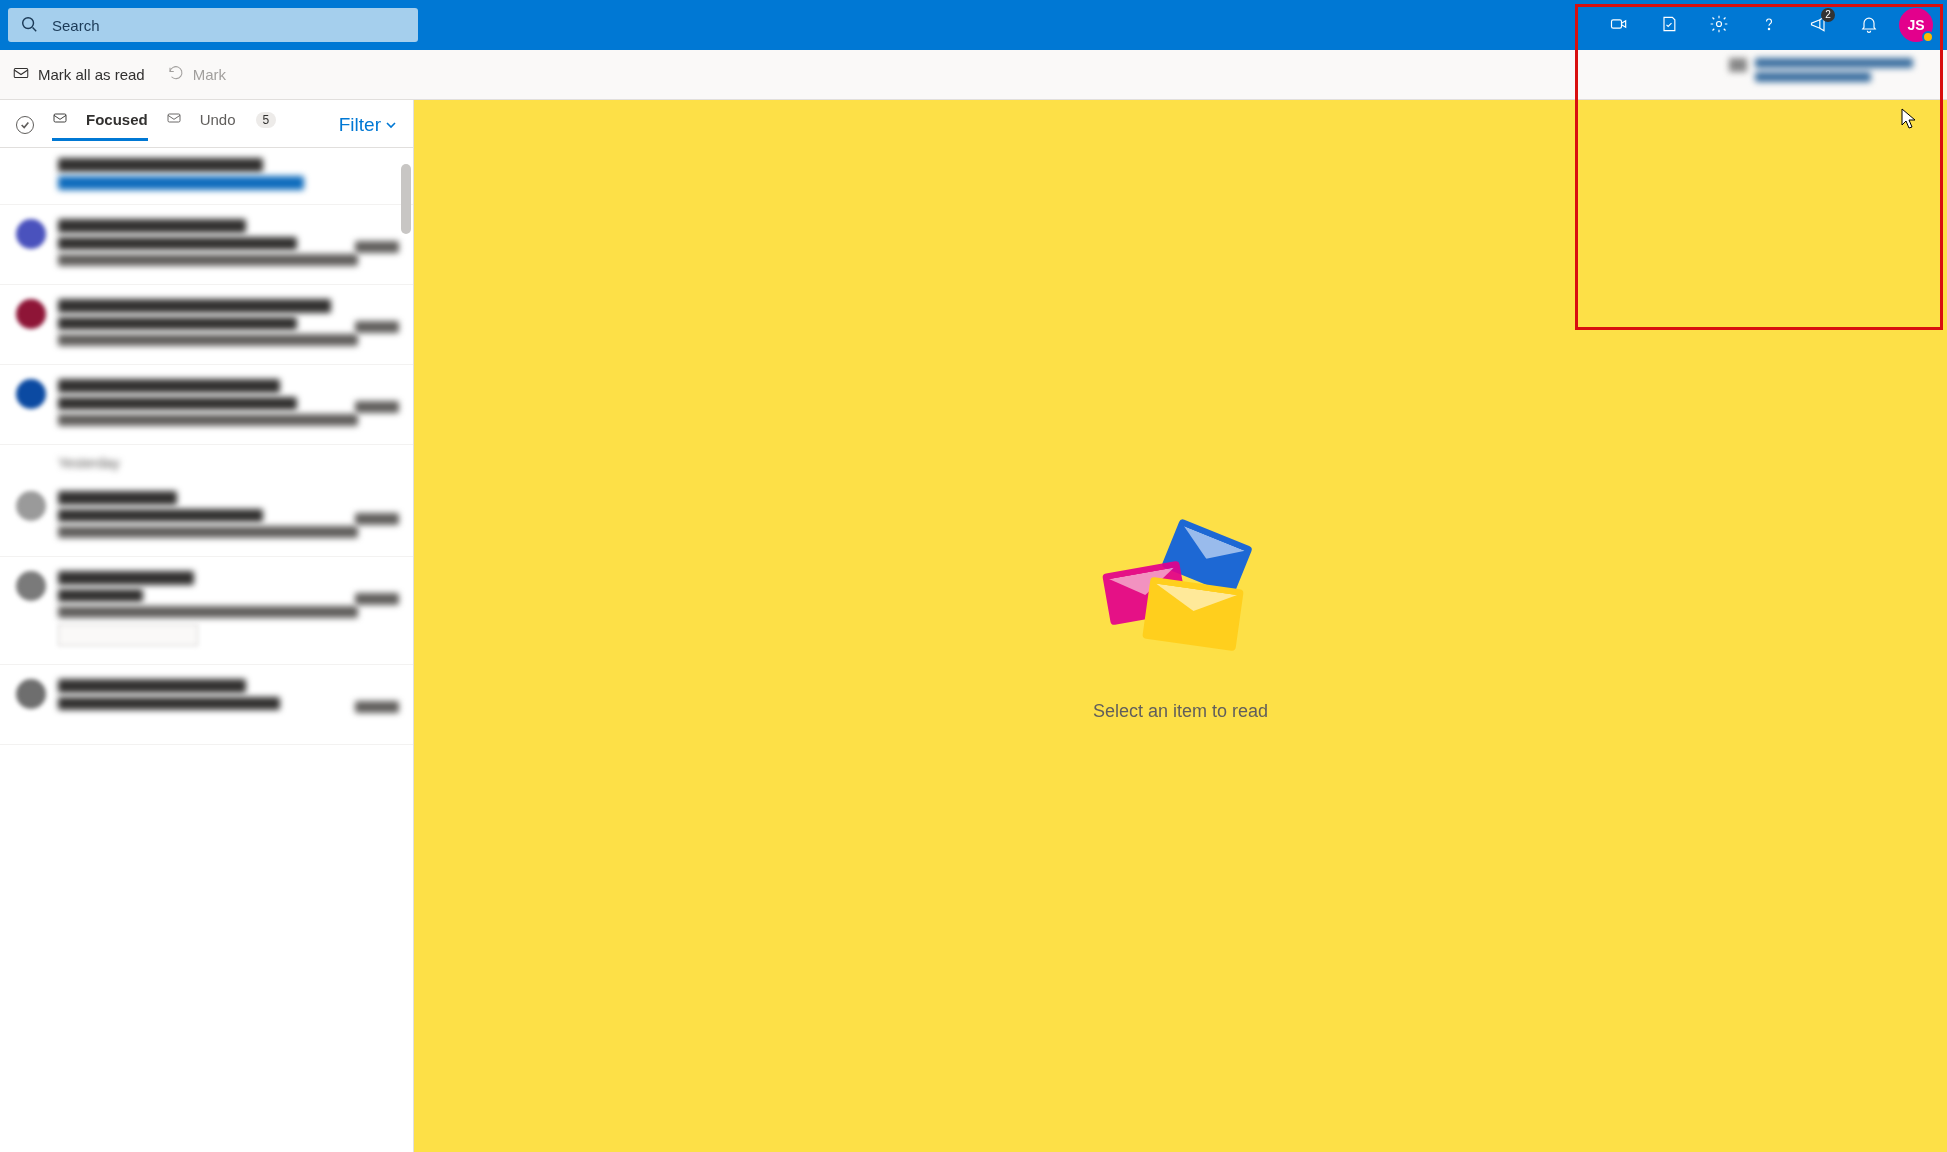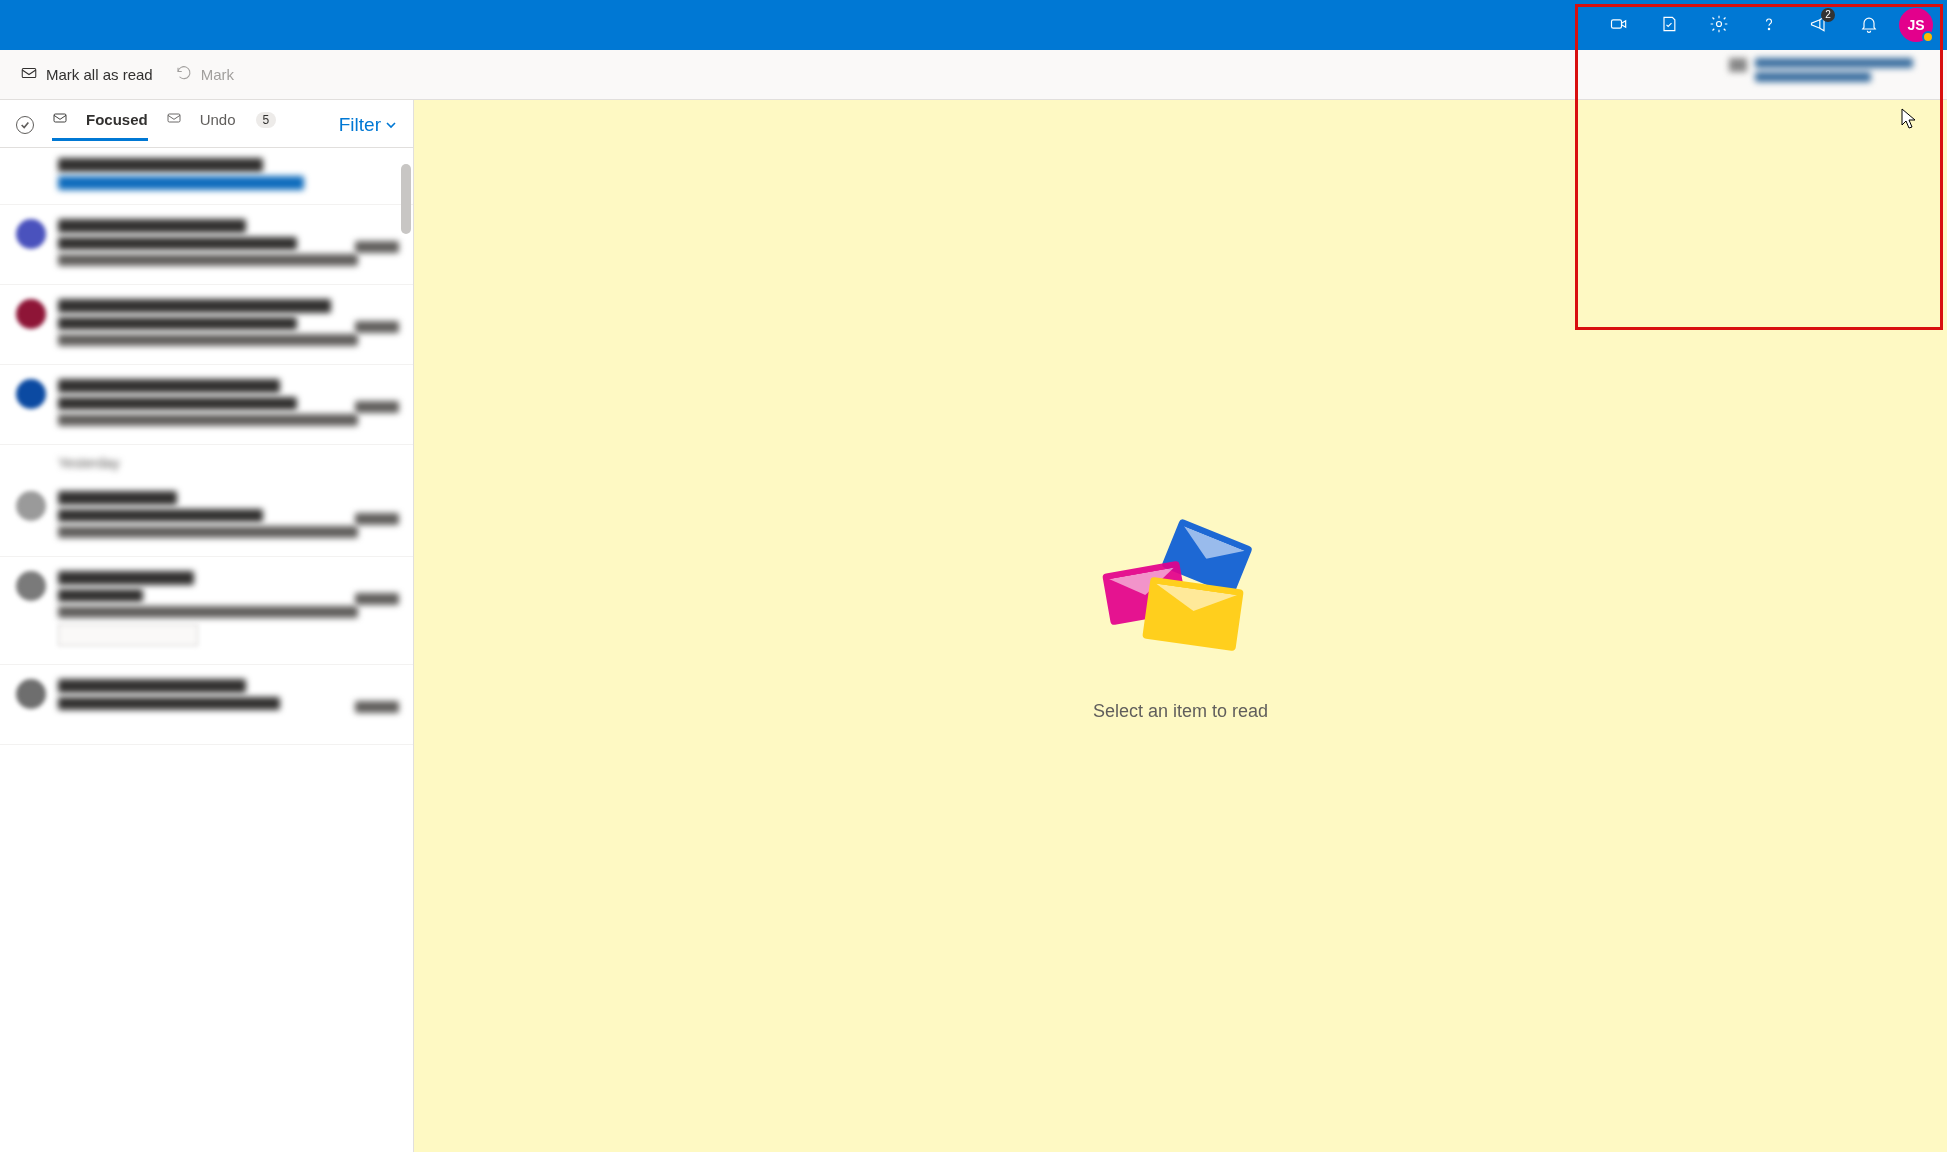--- a/index.html
+++ b/index.html
@@ -87,21 +87,21 @@
     width: 12px; height: 12px;
     border-radius: 50%;
     background: #ffb900;
     border: 2px solid var(--blue);
   }
   
   .cmdbar {
     height: 50px;
     border-bottom: 1px solid var(--border);
     display: flex; align-items: center;
-    padding: 0 20px;
+    padding: 0 12px;
     gap: 22px;
     background: #faf9f8;
   }
   .cmd {
     display: flex; align-items: center; gap: 8px;
     font-size: 15px;
     color: var(--text);
     cursor: pointer;
   }
   .cmd.disabled { color: #a19f9d; cursor: default; }
@@ -216,21 +216,21 @@
   .group-header {
     padding: 10px 14px 6px 58px;
     font-size: 14px;
     color: #605e5c;
     filter: blur(3px);
   }
   
   .reading {
     flex: 1;
     position: relative;
-    background: #fef9c3;
+    background: #fde047;
     display: flex;
     align-items: center;
     justify-content: center;
     flex-direction: column;
     gap: 40px;
     color: #605e5c;
     font-size: 18px;
   }
   .envelopes { position: relative; width: 150px; height: 130px; }
   .env {
@@ -278,20 +278,29 @@
   .notif-placeholder .txt div {
     height: 10px; background: #3b6fa0; margin-bottom: 4px; border-radius: 2px;
   }
   .notif-placeholder .txt div:first-child { width: 95%; }
   .notif-placeholder .txt div:last-child  { width: 70%; }
 </style>
 </head>
 <body>
 
 <div class="topbar">
+  <div class="search-wrap">
+    <span>
+      <svg viewBox="0 0 20 20">
+          <circle cx="9" cy="9" r="6" stroke="#1b3a57" fill="none" stroke-width="1.6"></circle>
+          <line x1="14" y1="14" x2="18" y2="18" stroke="#1b3a57" stroke-width="1.6"></line>
+        </svg>
+    </span>
+    <input type="text" placeholder="Search" style="">
+  </div>
   <div class="top-spacer"></div>
   <div class="top-icons">
     <div class="top-icon-btn">
       <span>
         <svg viewBox="0 0 24 24">
             <rect x="3" y="7" width="12" height="10" rx="2"></rect>
             <path d="M15 11 L20 8 V16 L15 13"></path>
           </svg>
       </span>
     </div>

